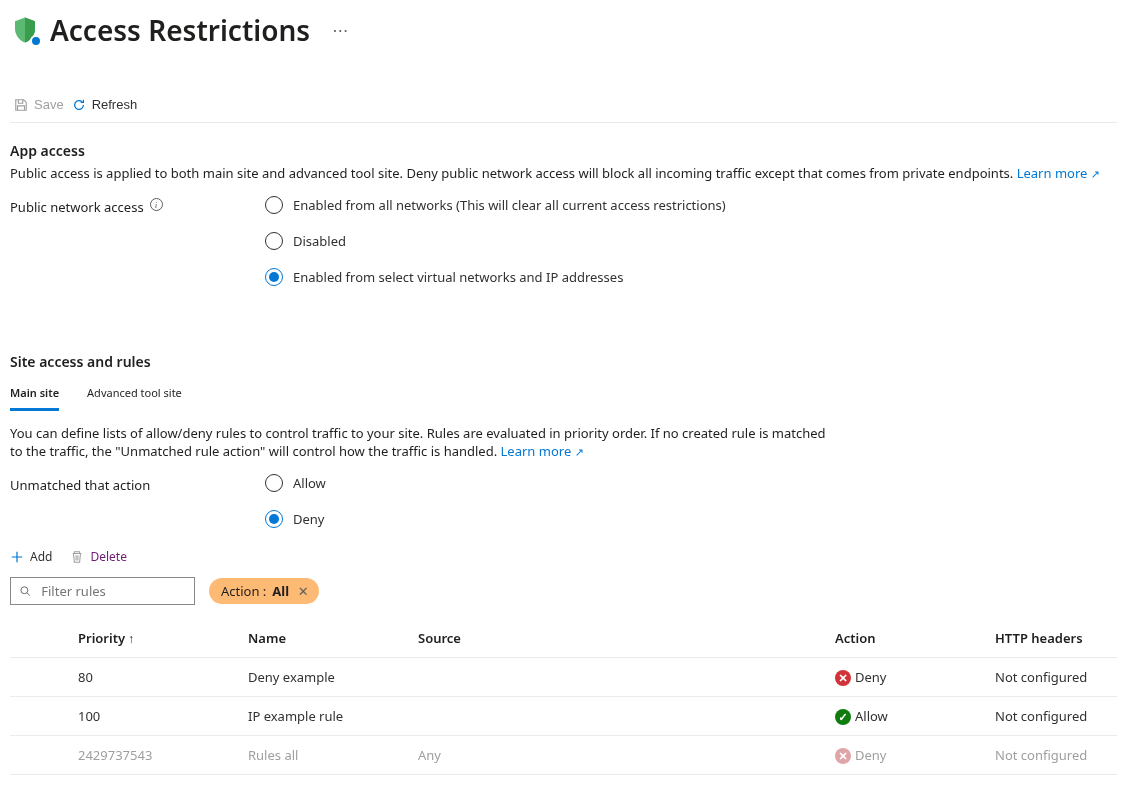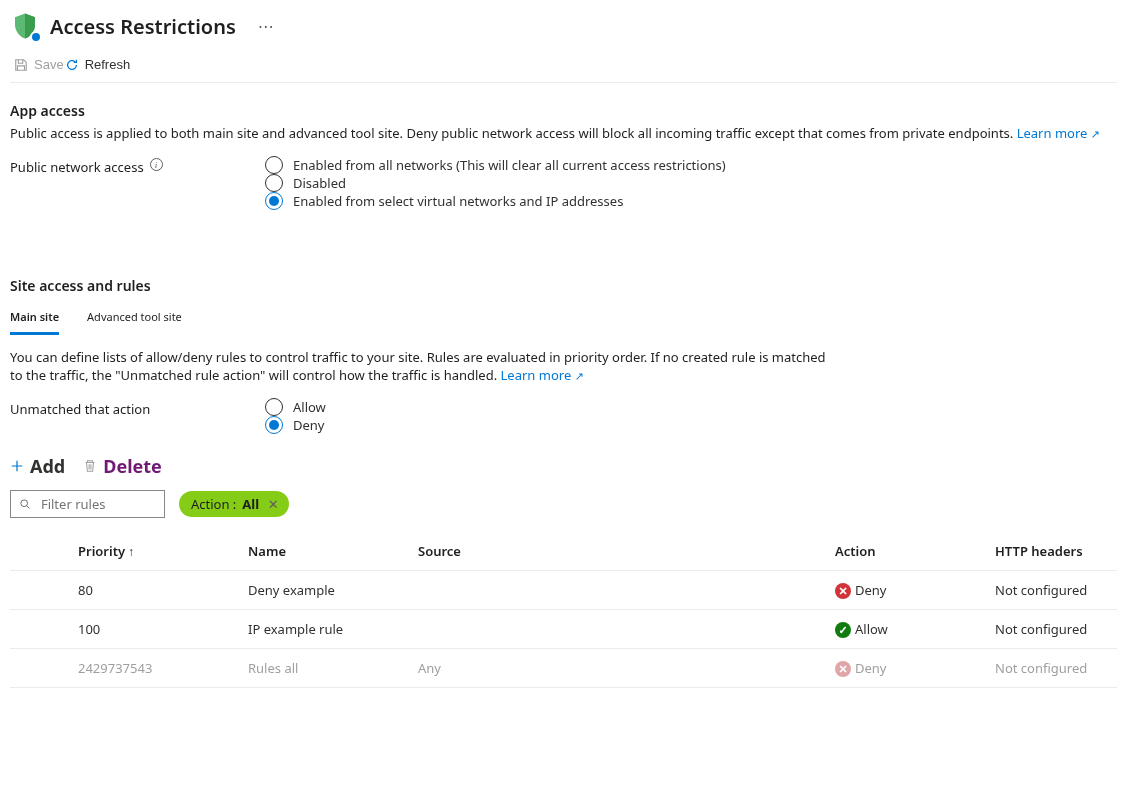--- a/index.html
+++ b/index.html
@@ -12,83 +12,84 @@
     background: #ffffff;
     width: 1127px;
   }
   .page-header { display: flex; align-items: center; gap: 10px; padding: 6px 0 8px 0; }
   .shield-wrap { position: relative; width: 30px; height: 30px; }
   .shield-badge {
     position: absolute; bottom: -2px; right: -2px;
     width: 12px; height: 12px; border-radius: 50%;
     background: #0078d4; border: 2px solid #fff;
   }
-  .page-title { font-size: 20px; font-weight: 600; color: #201f1e; }
+  .page-title { font-size: 28px; font-weight: 600; color: #201f1e; }
   .ellipsis-btn { font-size: 16px; color: #605e5c; cursor: pointer; padding: 0 6px; margin-left: 6px;}
   .toolbar {
-    display: flex; align-items: center; gap: 1px;
+    display: flex; align-items: center; gap: 8px;
     padding: 8px 4px 10px 4px;
     border-bottom: 1px solid #edebe9;
+    margin-top: 32px;
   }
   .toolbar-btn {
     display: inline-flex; align-items: center; gap: 6px;
     font-size: 13px; cursor: pointer; color: #323130;
     border:none; background:none; padding:0;
   }
   .toolbar-btn.muted { color: #a19f9d; cursor: default; }
   .toolbar-btn svg { width: 14px; height: 14px; }
   h3.section { font-size: 14px; font-weight: 600; margin: 18px 0 4px 0; color: #201f1e; }
   .description { font-size: 13px; color: #201f1e; margin: 4px 0 14px 0; max-width: 1100px; }
   .link { color: #0078d4; text-decoration: none; cursor: pointer; }
   .ext-icon { font-size: 11px; }
   .form-row { display: flex; margin-bottom: 6px; }
   .form-label { width: 255px; font-size: 13px; color: #201f1e; display: flex; align-items: flex-start; gap: 6px; padding-top:2px;}
   .info-circle {
     display: inline-flex; align-items:center; justify-content:center;
     width: 13px; height: 13px; border: 1px solid #605e5c; border-radius: 50%;
     font-size: 9px; color: #605e5c; font-style: italic;
     font-family: Georgia, serif;
   }
-  .radio-group { display: flex; flex-direction: column; }
+  .radio-group { display: flex; flex-direction: column; gap: 18px; }
   .radio-row { display: flex; align-items: center; gap: 10px; }
   .radio-outer {
     width: 18px; height: 18px; border: 1px solid #323130; border-radius: 50%;
     display: inline-flex; align-items: center; justify-content: center;
     flex-shrink: 0;
   }
   .radio-outer.checked { border-color: #0078d4; }
   .radio-inner {
     width: 10px; height: 10px; border-radius: 50%; background: #0078d4;
   }
   .tabs {
     display: flex; gap: 28px; border-bottom: 1px solid transparent;
     margin: 10px 0 12px 0;
   }
   .tab {
     padding: 4px 0 8px 0; font-size: 11px; color: #201f1e; cursor: pointer;
     border-bottom: 3px solid transparent;
   }
   .tab.active { font-weight: 600; border-bottom-color: #0078d4; }
   .rules-toolbar { display: flex; gap: 18px; margin: 20px 0 12px 0; }
-  .rt-btn { display: inline-flex; align-items: center; gap: 6px; color: #323130; cursor: pointer; font-size:18px;font-weight:bold;}
+  .rt-btn { display: inline-flex; align-items: center; gap: 6px; color: #323130; cursor: pointer; font-size:12px;}
   .rt-btn.muted { color: #701a75; cursor: default; }
   .rt-btn svg { width: 14px; height: 14px; }
   .filter-row { display: flex; align-items: center; gap: 14px; margin-bottom: 14px; }
   .search-box {
     display: flex; align-items: center; gap: 8px;
-    border: 1px solid #8a8886; padding: 3px 8px; width: 155px; height: 28px;
+    border: 1px solid #8a8886; padding: 3px 8px; width: 185px; height: 28px;
   }
   .search-box input {
     border: none; outline: none; font-size: 13px; width: 100%;
     font-family: inherit;
   }
   .search-box svg { width: 14px; height: 14px; }
   .filter-pill {
     display: inline-flex; align-items: center; gap: 6px;
-    background: #84cc16; border-radius: 13px; padding: 4px 8px 4px 12px;
+    background: #fdba74; border-radius: 13px; padding: 4px 8px 4px 12px;
     font-size: 13px; color: #201f1e;
   }
   .filter-pill .pill-close {
     display:inline-flex; align-items:center; justify-content:center;
     width:16px; height:16px; cursor:pointer; color:#605e5c; font-size:13px;
   }
   table.rules { width: 100%; border-collapse: collapse; }
   table.rules th, table.rules td {
     text-align: left; padding: 10px 8px; font-size: 13px;
     border-bottom: 1px solid #edebe9; overflow:hidden;

